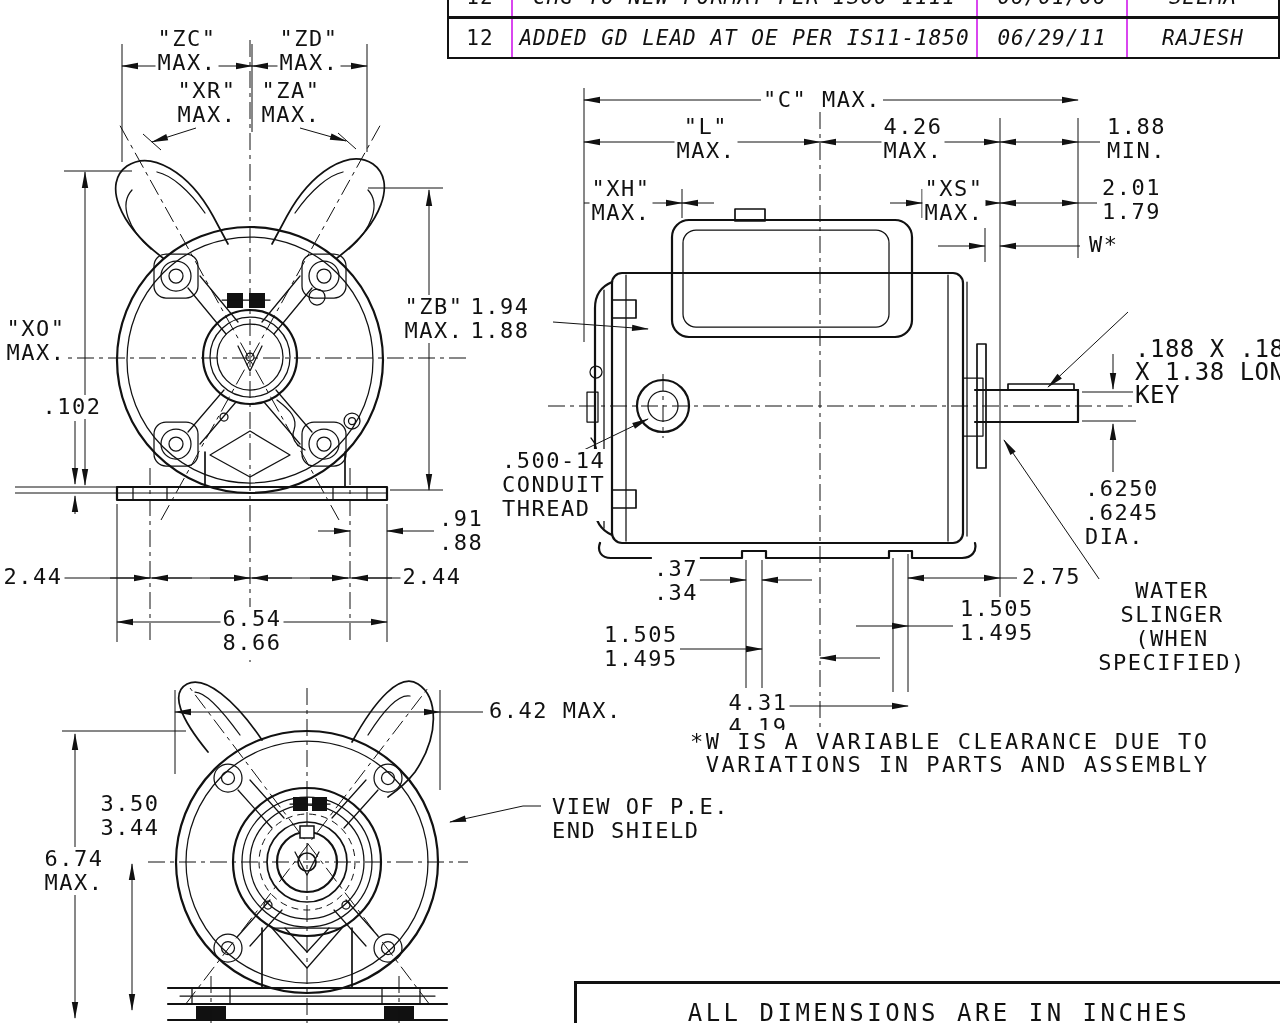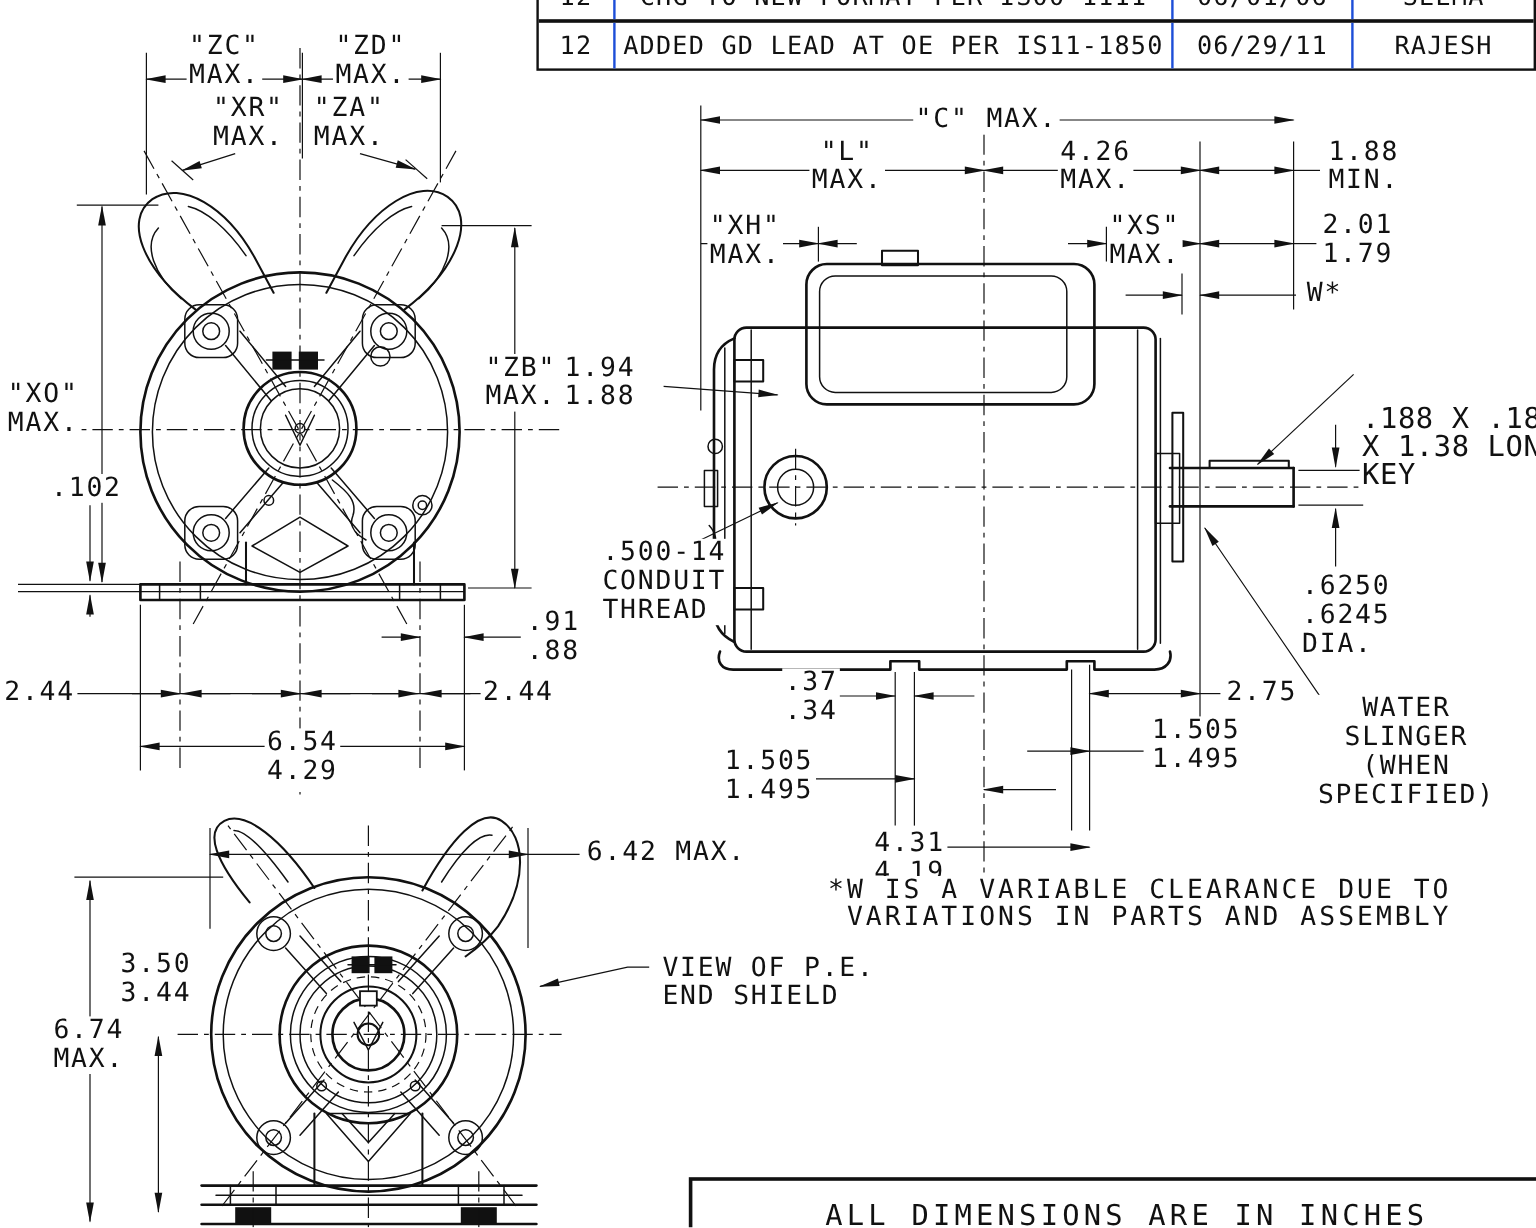--- a/index.html
+++ b/index.html
@@ -17,21 +17,21 @@
   .lb{position:absolute;z-index:2;font-size:22px;line-height:24px;letter-spacing:1.5px;
       color:#111;background:#fff;white-space:pre;padding:0 2px;}
   .cx{transform:translateX(-50%);text-align:center;}
   .sm{font-size:24px;letter-spacing:0.5px;line-height:23px;margin-top:33px;}
   
   .revtable{position:absolute;z-index:3;border:2px solid #111;background:#fff;}
   .revrow{display:flex;height:38px;}
   .revrow + .revrow{border-top:3px solid #111;}
   .revcell{display:flex;align-items:center;justify-content:center;
            font-size:21px;letter-spacing:1px;white-space:pre;}
-  .revcell + .revcell{border-left:2px solid #1d4ed8;}
+  .revcell + .revcell{border-left:2px solid #d946ef;font-style:italic;}
   
   .units{position:absolute;z-index:3;border:3px solid #111;display:flex;align-items:center;
          justify-content:center;background:#fff;font-size:24px;letter-spacing:3.5px;}
   .note{font-size:22px;letter-spacing:2.5px;line-height:23px;}
 </style>
 </head>
 <body>
 
 <div id="canvas">
 
@@ -321,21 +321,21 @@
 <div class="lb cx" style="left:291px;top:79px">"ZA"
 MAX.</div>
 <div class="lb cx" style="left:36px;top:317px">"XO"
 MAX.</div>
 <div class="lb cx" style="left:434px;top:295px">"ZB"
 MAX.</div>
 <div class="lb cx" style="left:72px;top:395px">.102</div>
 <div class="lb cx" style="left:33px;top:565px">2.44</div>
 <div class="lb cx" style="left:432px;top:565px">2.44</div>
 <div class="lb cx" style="left:252px;top:607px">6.54
-4.29</div>
+8.66</div>
 <div class="lb" style="left:437px;top:507px">.91
 .88</div>
 
 <div class="lb cx" style="left:822px;top:88px">"C" MAX.</div>
 <div class="lb cx" style="left:706px;top:115px">"L"
 MAX.</div>
 <div class="lb cx" style="left:913px;top:115px">4.26
 MAX.</div>
 <div class="lb" style="left:1105px;top:115px">1.88
 MIN.</div>

